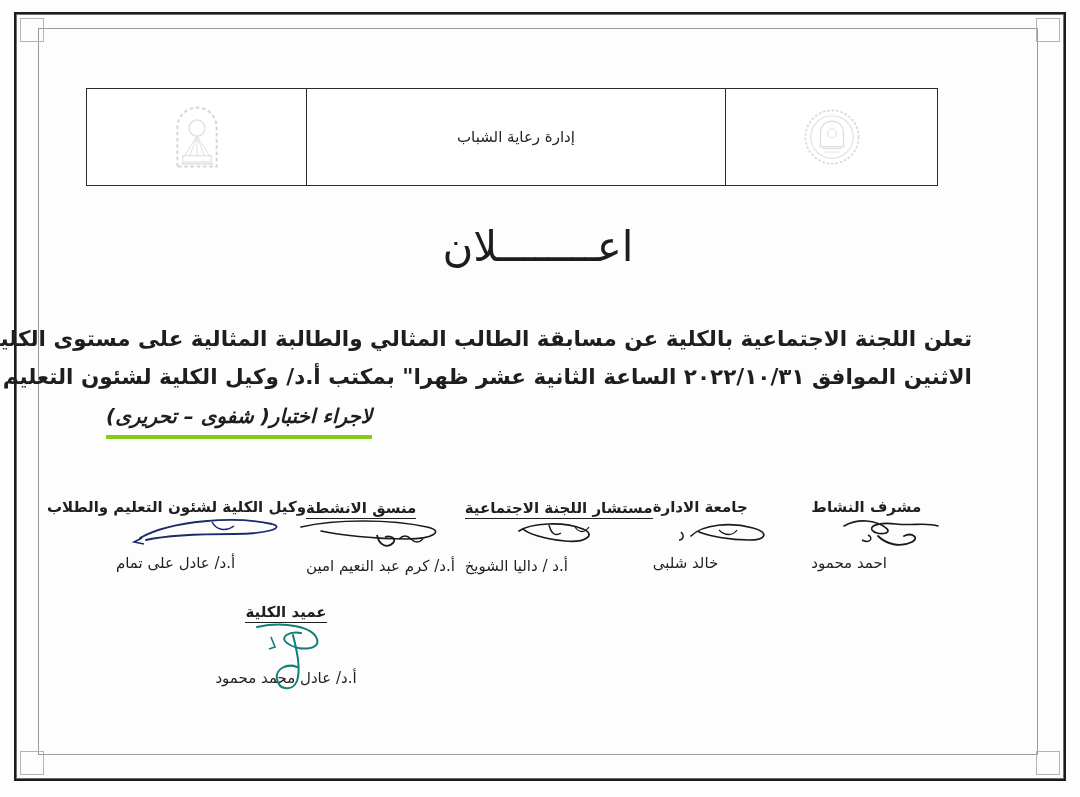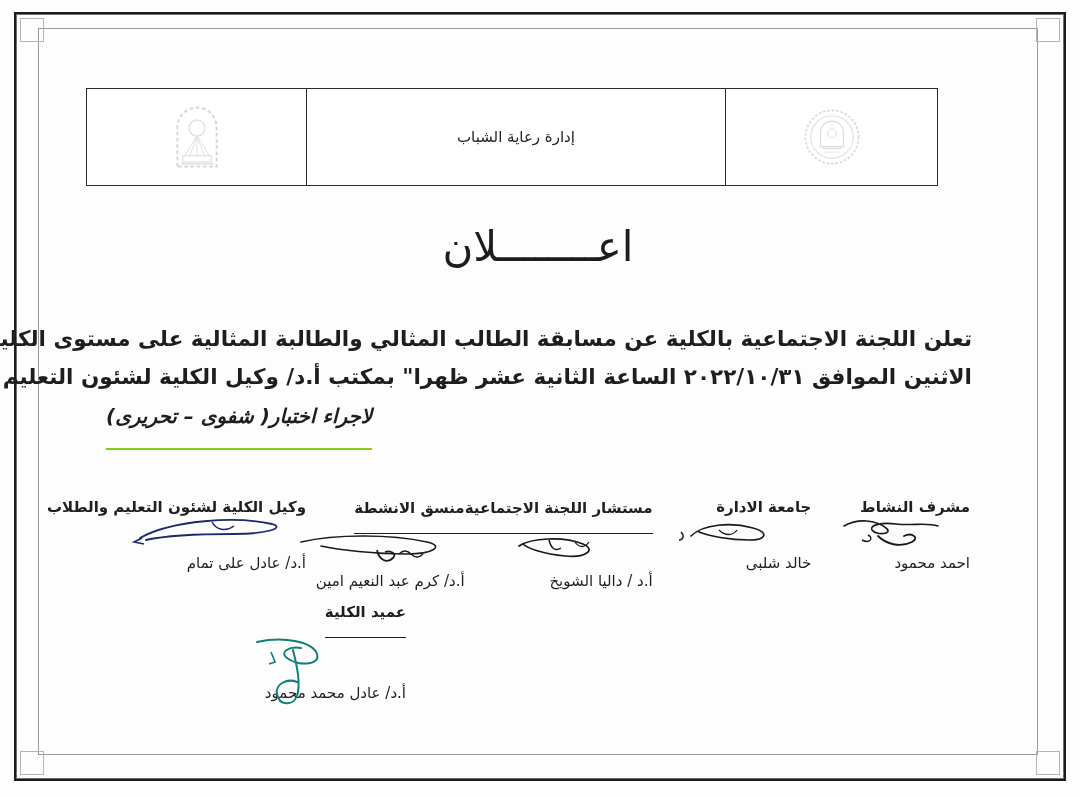--- a/index.html
+++ b/index.html
@@ -105,67 +105,68 @@
   .body-line.l2{text-align:right;}
   .body-line.l3{
     text-align:left;
     font-style:italic;
     font-weight:600;
     font-size:20px;
     margin-top:4px;
     white-space:nowrap;
   }
   .body-line.l3 span{
-    border-bottom:2px solid #84cc16;
-    padding-bottom:14px;
+    border-bottom:4px solid #84cc16;
+    padding-bottom:1px;
     display:inline-block;
   }
 
   
   .sig-row{
     position:absolute;
     left:70px;right:60px;top:462px;
     display:flex;
     justify-content:space-between;
     direction:rtl;
   }
   .sig-block{
     position:relative;
-    text-align:right;
+    text-align:left;
     direction:rtl;
     width:190px;
   }
   .sig-role{
     font-size:15px;
     font-weight:700;
     color:#1f1f1f;
     letter-spacing:.2px;
     white-space:nowrap;
   }
   .sig-role.underline{
     border-bottom:1.5px solid #1f1f1f;
     display:inline-block;
-    padding-bottom:16px;
+    padding-bottom:1px;
   }
   .sig-mark{
     height:38px;
     position:relative;
     overflow:visible;
   }
   .sig-mark svg{position:absolute;left:50%;top:-2px;transform:translateX(-50%);}
   .sig-name{
     font-size:15px;
     font-weight:400;
     color:#1f1f1f;
     white-space:nowrap;
   }
   .dean-block{
     position:absolute;
     left:120px;top:566px;
     width:240px;
+    text-align:center;
     direction:rtl;
   }
   .dean-block .sig-mark{height:46px;}
 </style>
 </head>
 <body>
 
 <div class="scan-page">
 
   <div class="frame-outer"></div>

